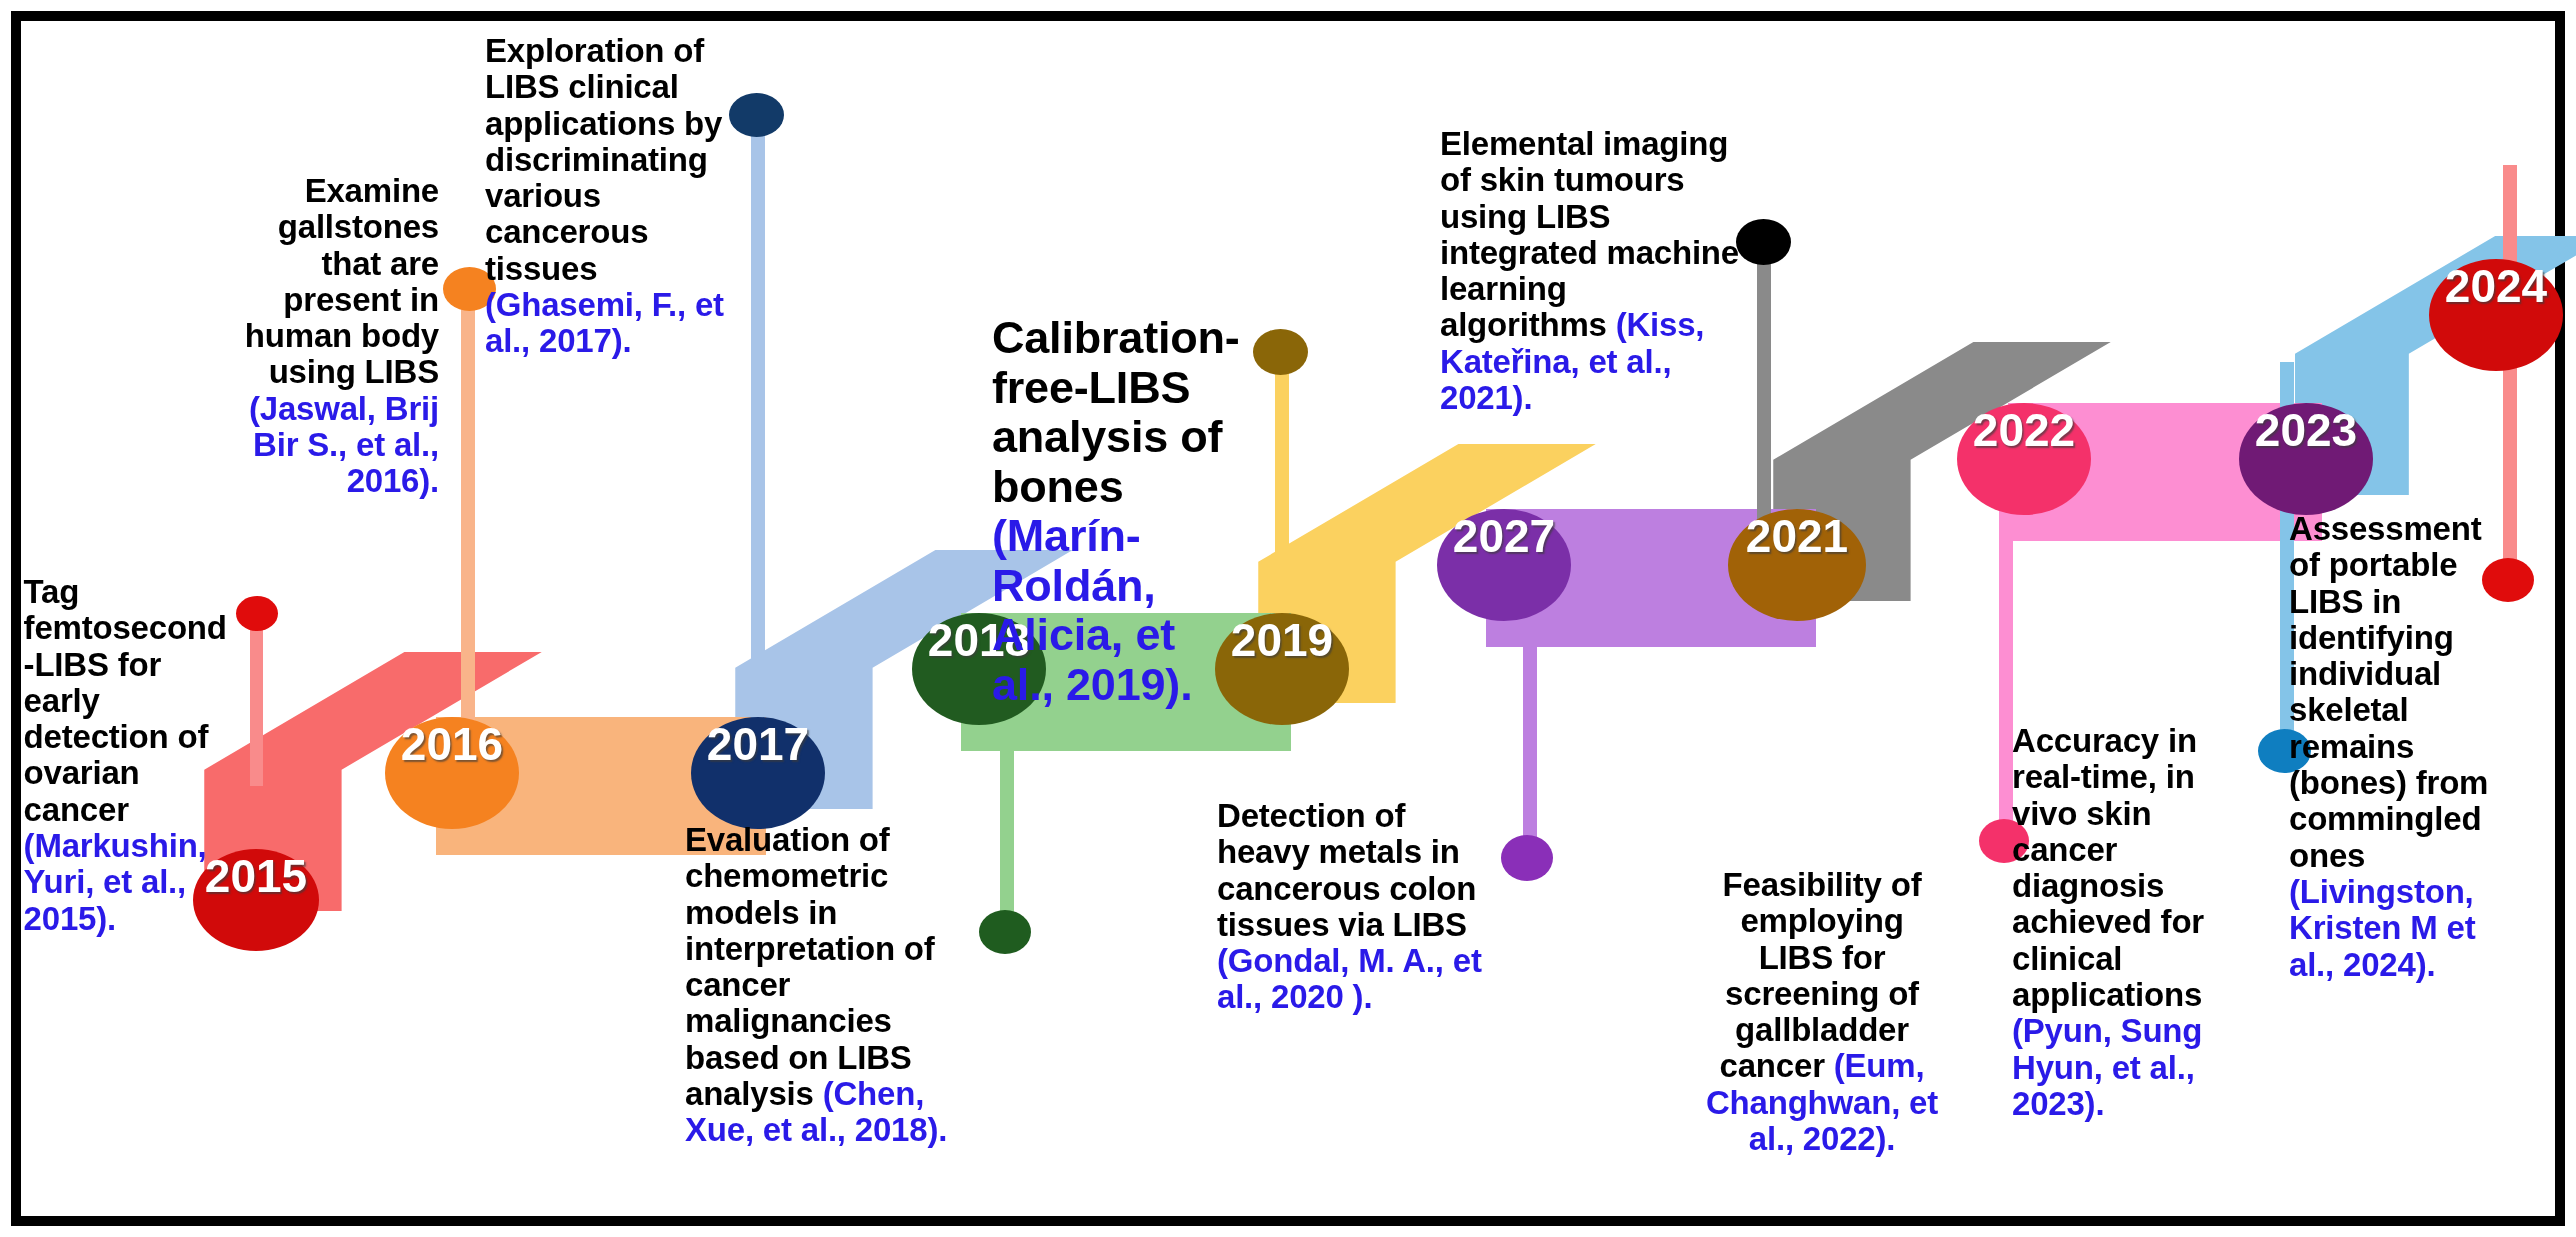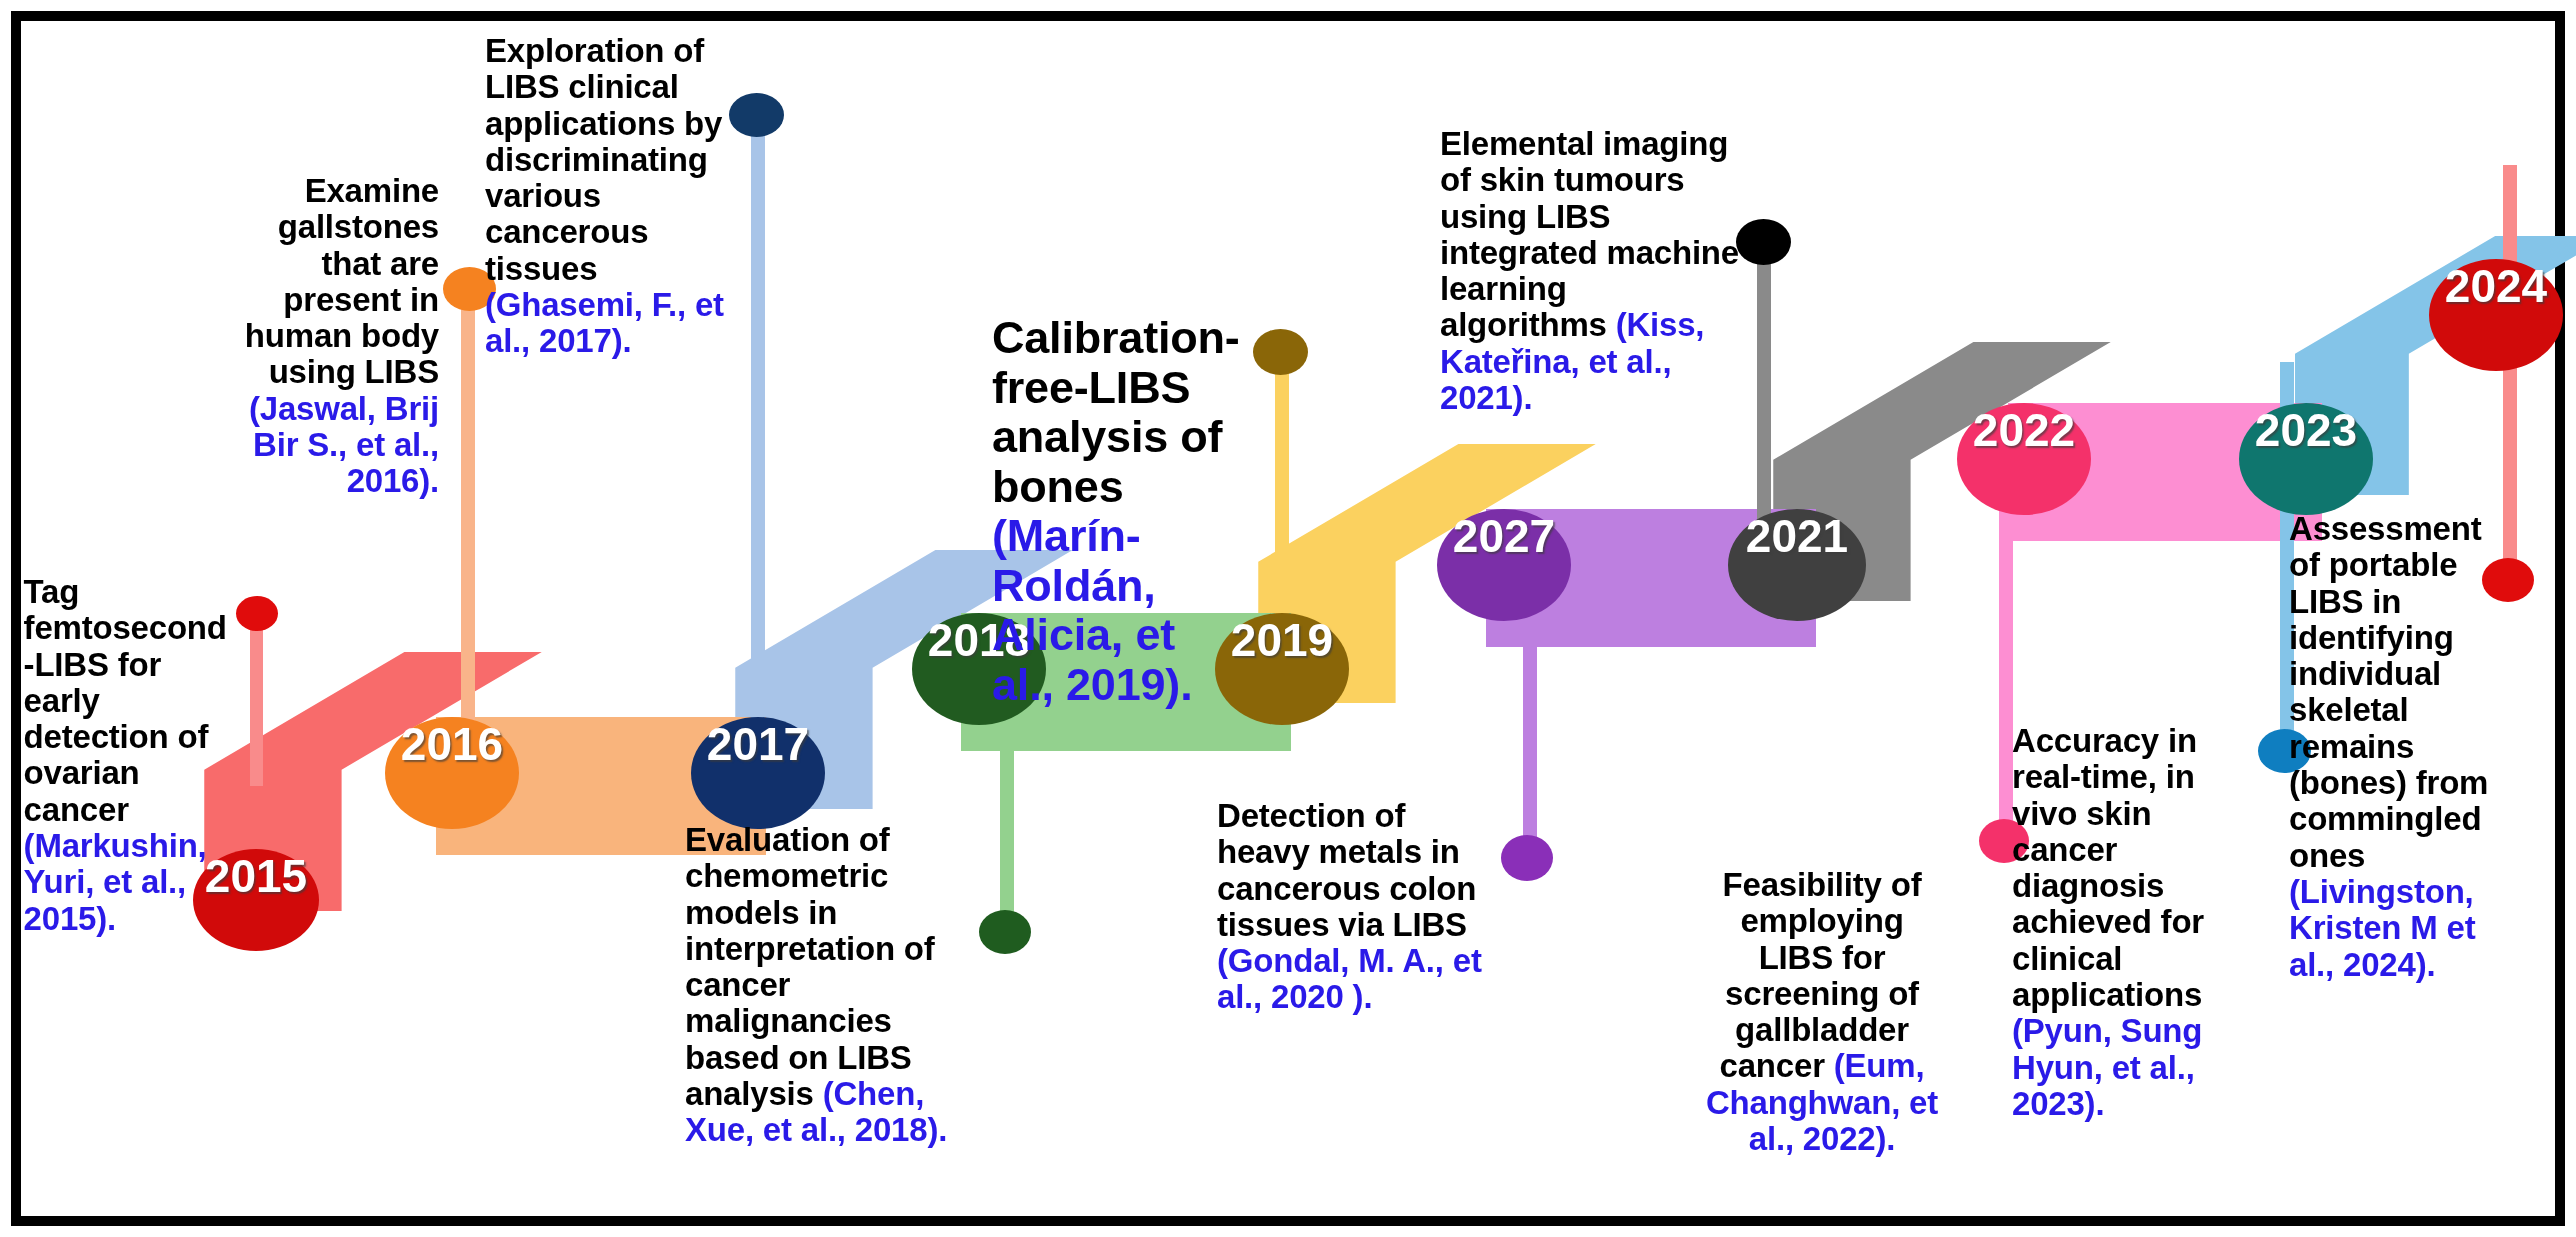--- a/index.html
+++ b/index.html
@@ -104,27 +104,27 @@
     </div>
     <div class="bubble" style="left:912px;top:613px;width:134px;height:112px;background:#215b20;font-size:46px;">
       <span>2018</span>
     </div>
     <div class="bubble" style="left:1215px;top:613px;width:134px;height:112px;background:#8a6608;font-size:46px;">
       <span>2019</span>
     </div>
     <div class="bubble" style="left:1437px;top:509px;width:134px;height:112px;background:#7b2fa8;font-size:46px;">
       <span>2027</span>
     </div>
-    <div class="bubble" style="left:1728px;top:509px;width:138px;height:112px;background:#404040;font-size:46px;">
+    <div class="bubble" style="left:1728px;top:509px;width:138px;height:112px;background:#a16207;font-size:46px;">
       <span>2021</span>
     </div>
     <div class="bubble" style="left:1957px;top:403px;width:134px;height:112px;background:#f4316a;font-size:46px;">
       <span>2022</span>
     </div>
-    <div class="bubble" style="left:2239px;top:403px;width:134px;height:112px;background:#0f766e;font-size:46px;">
+    <div class="bubble" style="left:2239px;top:403px;width:134px;height:112px;background:#701a75;font-size:46px;">
       <span>2023</span>
     </div>
     <div class="bubble" style="left:2429px;top:259px;width:134px;height:112px;background:#d10a0a;font-size:46px;">
       <span>2024</span>
     </div>
 
     <div class="tblock" style="left:23.6px;top:574px;width:204px;font-size:33px;">
       <span>Tag femtosecond-LIBS for early detection of ovarian cancer </span><span class="cite">(Markushin, Yuri, et al., 2015).</span>
     </div>
 

